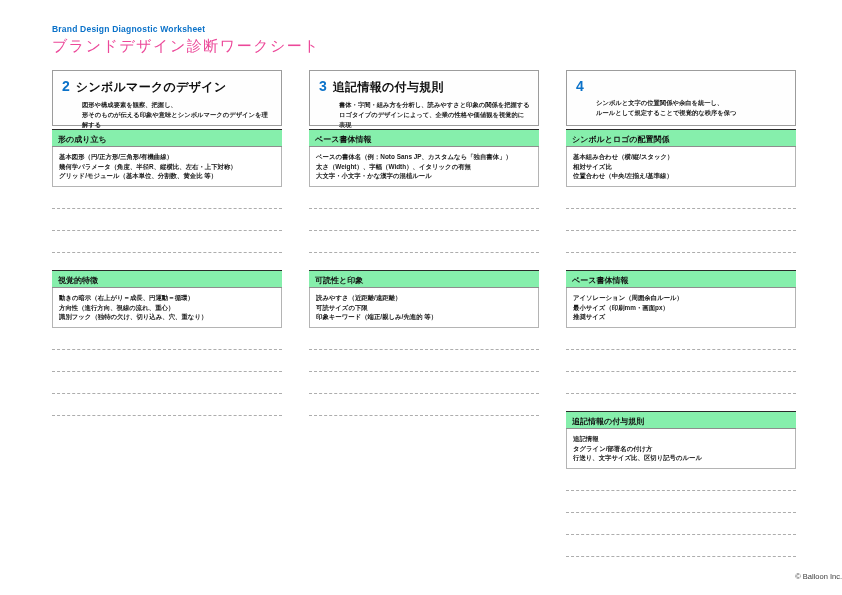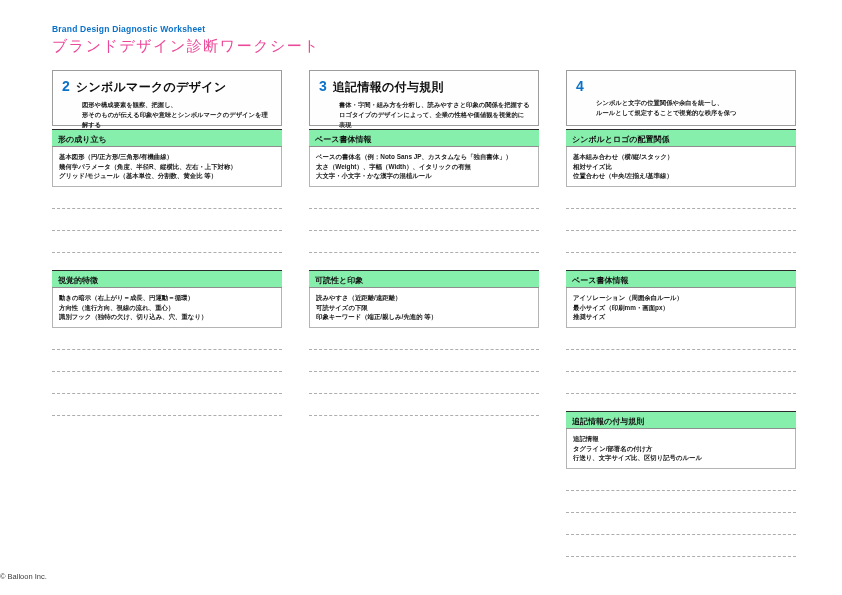--- a/index.html
+++ b/index.html
@@ -48,21 +48,21 @@
     background:#fff;
     padding:5px 6px; min-height:40px; box-sizing:border-box;
     font-size:6.4px; line-height:1.5; color:#1a1a1a; font-weight:bold;
   }
   .write-lines { margin-bottom:17px; }
   .write-line { height:21px; border-bottom:1px dashed #adadad; }
 
   
   .footer {
     position:absolute; bottom:14px; left:0; width:100%;
-    text-align:left; font-size:7.5px; color:#3c3c3c;
+    text-align:right; font-size:7.5px; color:#3c3c3c;
   }
 </style>
 </head>
 <body>
 
 <div class="page">
 
   <div class="eyebrow">Brand Design Diagnostic Worksheet</div>
   <div class="page-title">ブランドデザイン診断ワークシート</div>
 

